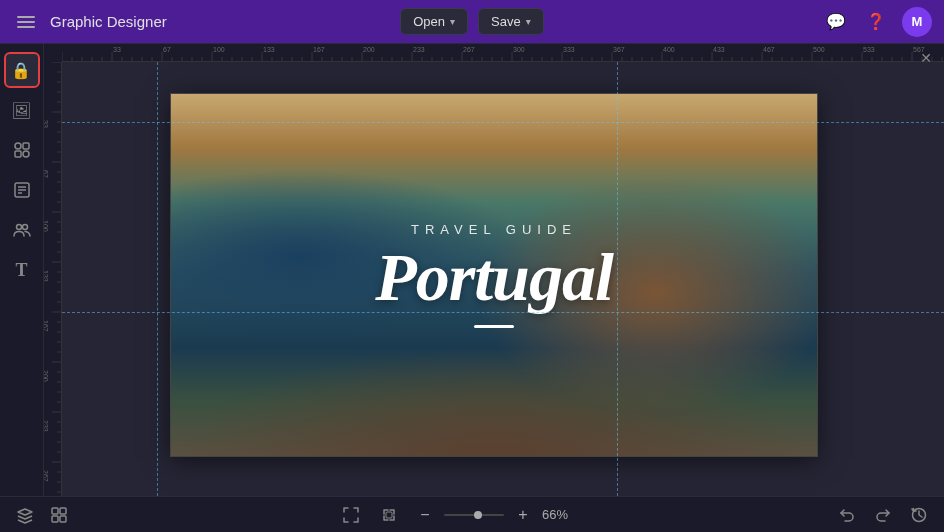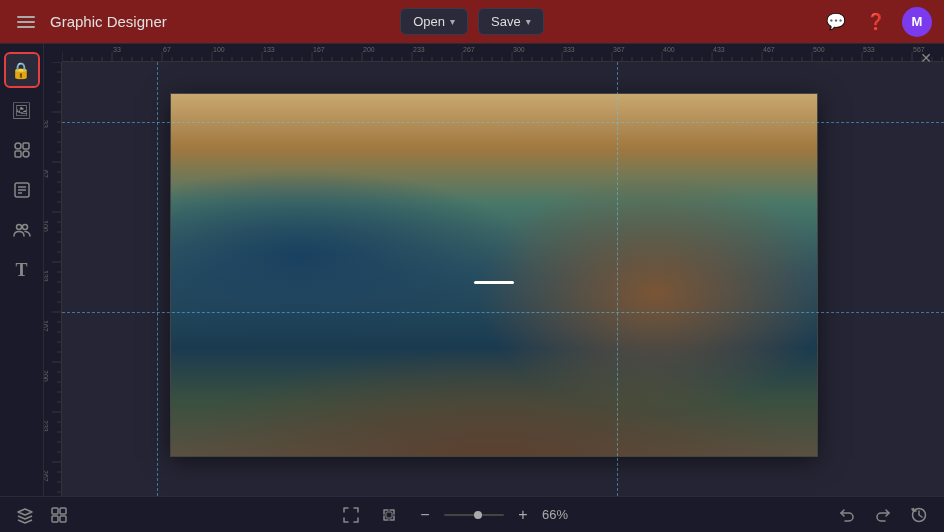--- a/index.html
+++ b/index.html
@@ -10,21 +10,21 @@
       font-family: -apple-system, BlinkMacSystemFont, 'Segoe UI', sans-serif;
       color: #ccc;
       overflow: hidden;
       display: flex;
       flex-direction: column;
     }
 
     
     .topbar {
       height: 44px;
-      background: #7f1d1d;
+      background: #4c1d95;
       display: flex;
       align-items: center;
       padding: 0 12px;
       border-bottom: 1px solid #2a2a3a;
       flex-shrink: 0;
       gap: 10px;
     }
     .topbar-left {
       display: flex;
       align-items: center;
@@ -658,20 +658,22 @@
     </div>
 
     <div class="guide-h1"></div>
     <div class="guide-h2"></div>
     <div class="guide-v1"></div>
     <div class="guide-v2"></div>
 
     <div class="canvas-frame">
       <div class="canvas-img">
         <div class="canvas-text-block">
+          <div class="travel-guide-text">TRAVEL GUIDE</div>
+          <div class="portugal-text">Portugal</div>
           <div class="divider-line"></div>
         </div>
       </div>
     </div>
   </div>
 </div>
 
 <div class="bottombar">
   <div class="bottombar-left">
     <div class="bottom-icon-btn">

